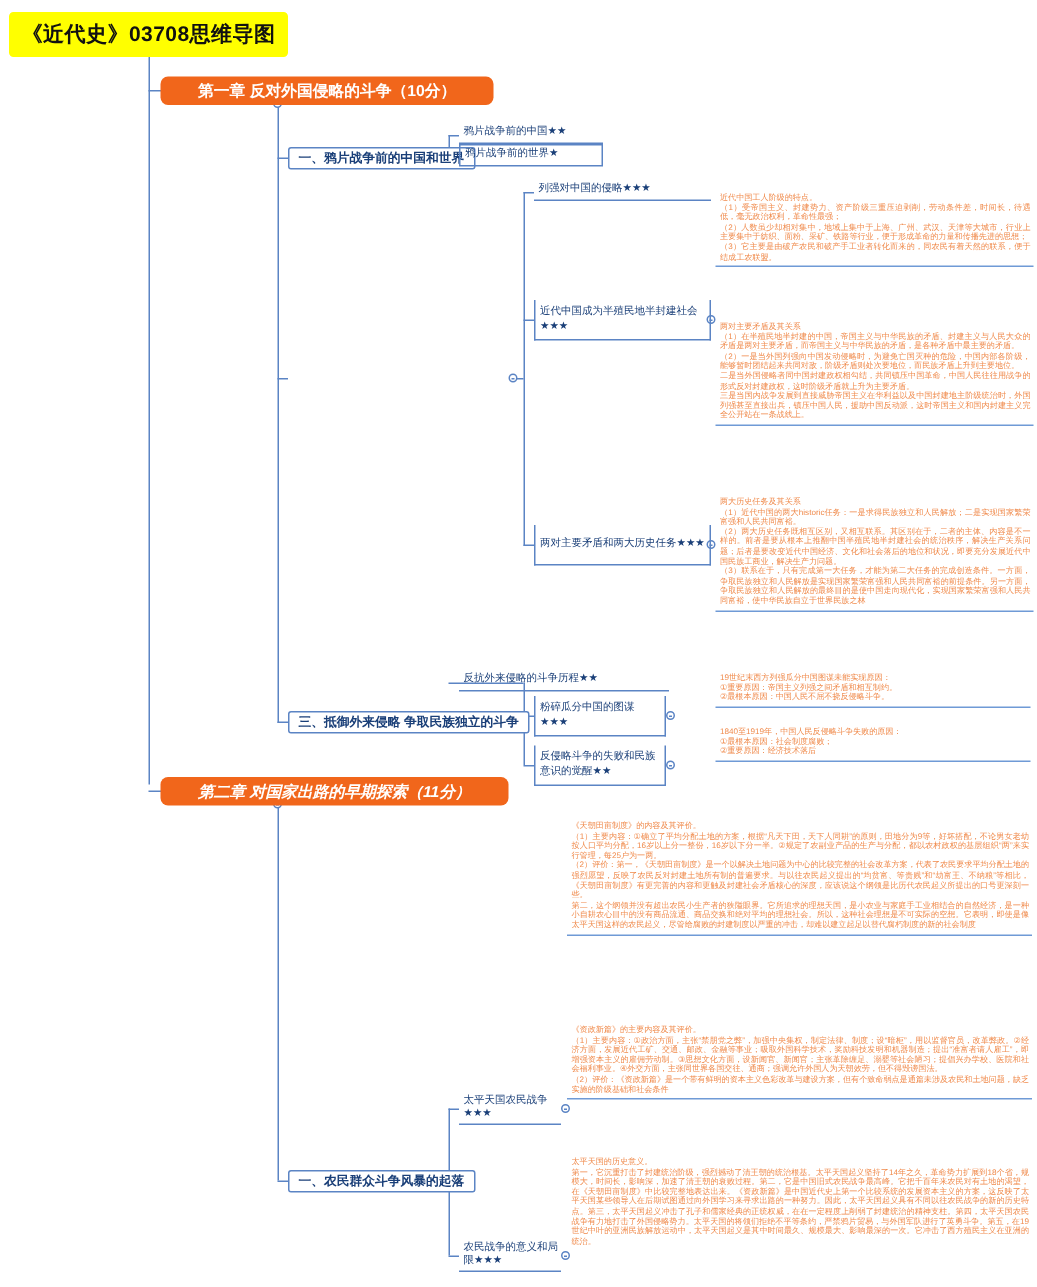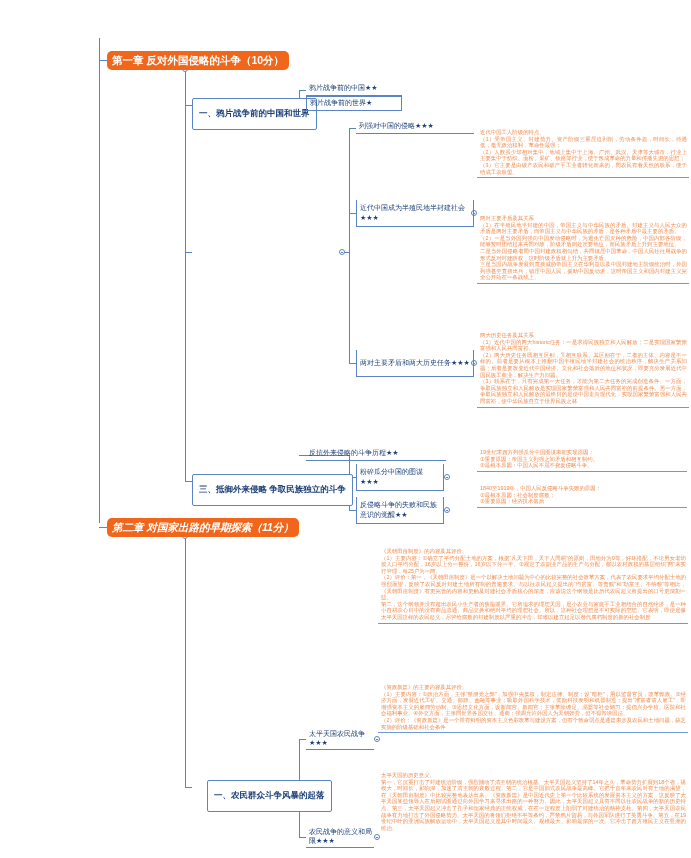--- a/index.html
+++ b/index.html
@@ -19,37 +19,37 @@
     background:#ffff00;border:1px solid #ffff00;border-radius:3px;
     display:flex;align-items:center;justify-content:center;
     font-size:14px;font-weight:bold;color:#111;letter-spacing:.3px;
   }
 
   
   .chapter{
     background:#f1661b;border-radius:4px;
     display:flex;align-items:center;
     color:#ffffff;font-size:10.5px;font-weight:bold;
-    padding:0 4px;height:17px;
+    padding:0 24px;height:17px;
     box-shadow:0 0 0 1px #f1661b;
   }
   #chap1{left:108px;top:52px;}
   #chap2{left:108px;top:519px;font-style:italic;}
 
   
   .lvl2{
     border:1px solid #5b84c4;border-radius:2px;background:#fff;
     color:#1a3f78;font-size:8.5px;font-weight:bold;
     display:flex;align-items:center;justify-content:center;
-    padding:2px 6px;height:32px;white-space:nowrap;
+    padding:2px 6px;height:15px;white-space:nowrap;
   }
   #n-1-1{left:192px;top:98px;}
   #n-1-2{left:192px;top:245px;}
   #n-1-3{left:192px;top:474px;}
-  #n-2-1{left:207px;top:780px;}
+  #n-2-1{left:192px;top:780px;}
 
   
   .lvl3{
     color:#1a3f78;font-size:7px;line-height:9.5px;
     padding:1px 2px 2px 3px;
     border-bottom:1px solid #5b84c4;
     box-sizing:border-box;
   }
 
   #n311{left:306px;top:82px;width:96px;}
@@ -140,20 +140,21 @@
   <div class="dot" style="left:182px;top:533px;"></div>
 
   <div class="vline" style="left:299px;top:739px;height:98px;"></div>
   <div class="hline" style="left:292px;top:787px;width:7px;"></div>
   <div class="hline" style="left:299px;top:739px;width:7px;"></div>
   <div class="hline" style="left:299px;top:837px;width:7px;"></div>
   <div class="dot" style="left:289px;top:784px;"></div>
   <div class="dot" style="left:374px;top:736px;"></div>
   <div class="dot" style="left:374px;top:834px;"></div>
 
+  <div class="node root">《近代史》03708思维导图</div>
 
   <div class="node chapter" id="chap1">第一章 反对外国侵略的斗争（10分）</div>
   <div class="node chapter" id="chap2">第二章 对国家出路的早期探索（11分）</div>
 
   <div class="node lvl2" id="n-1-1">一、鸦片战争前的中国和世界</div>
   <div class="node lvl2" id="n-1-3">三、抵御外来侵略 争取民族独立的斗争</div>
   <div class="node lvl2" id="n-2-1">一、农民群众斗争风暴的起落</div>
 
   <div class="node lvl3" id="n311">鸦片战争前的中国★★</div>
   <div class="node lvl3" id="n312">鸦片战争前的世界★</div>

